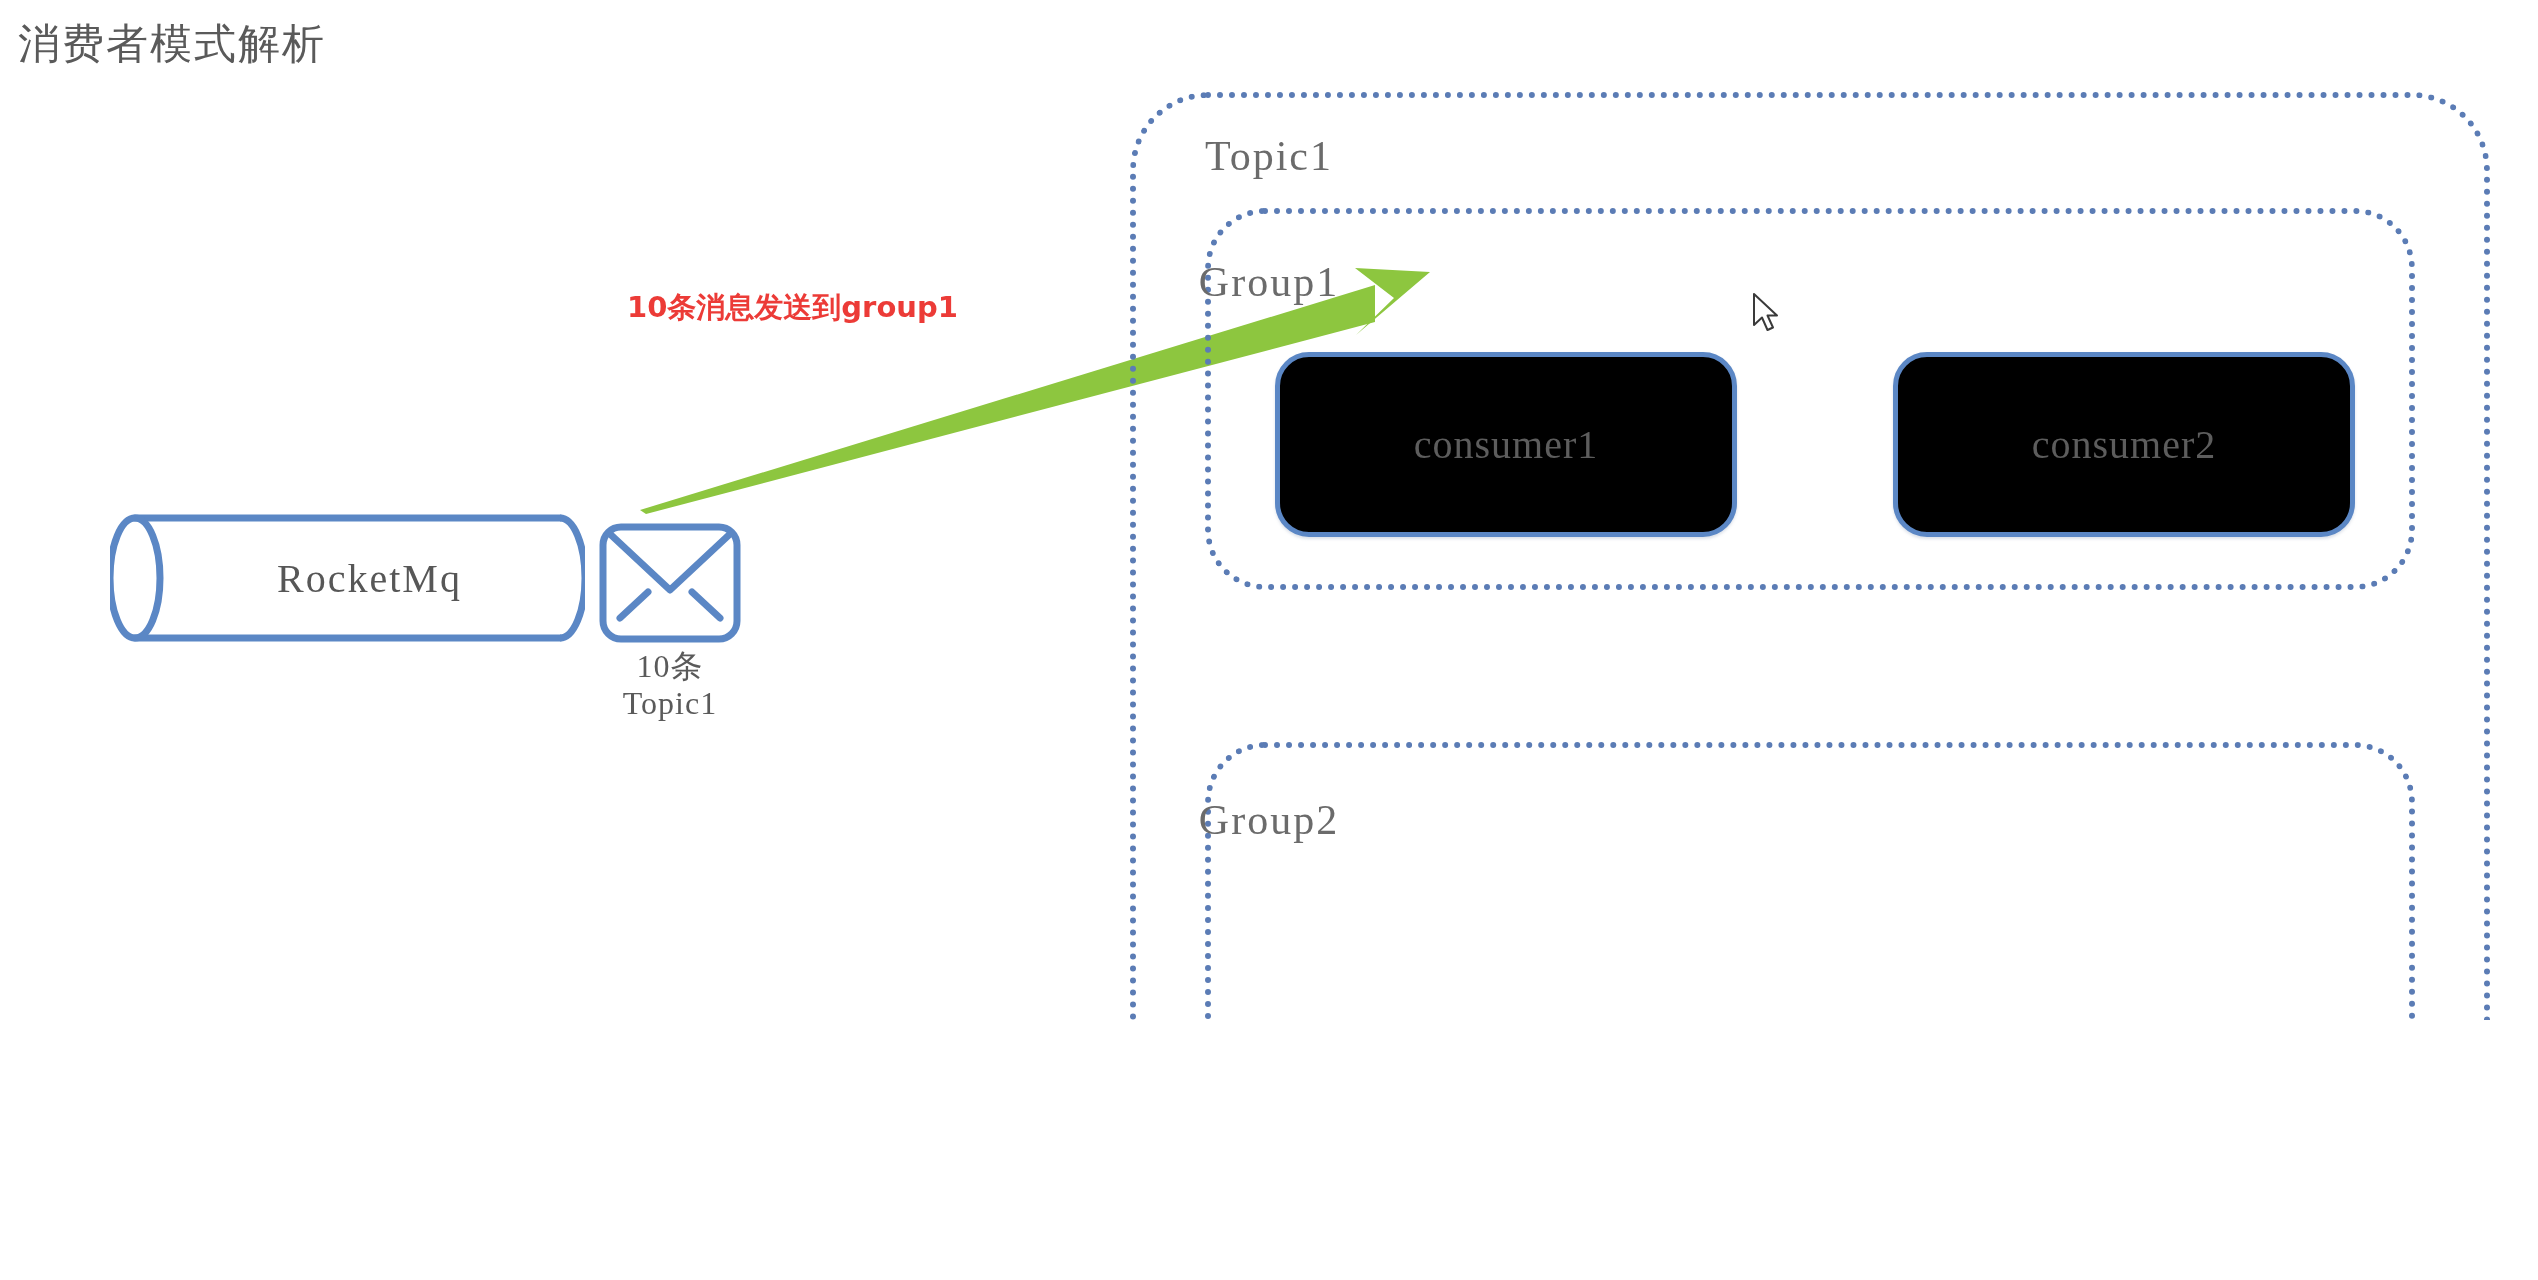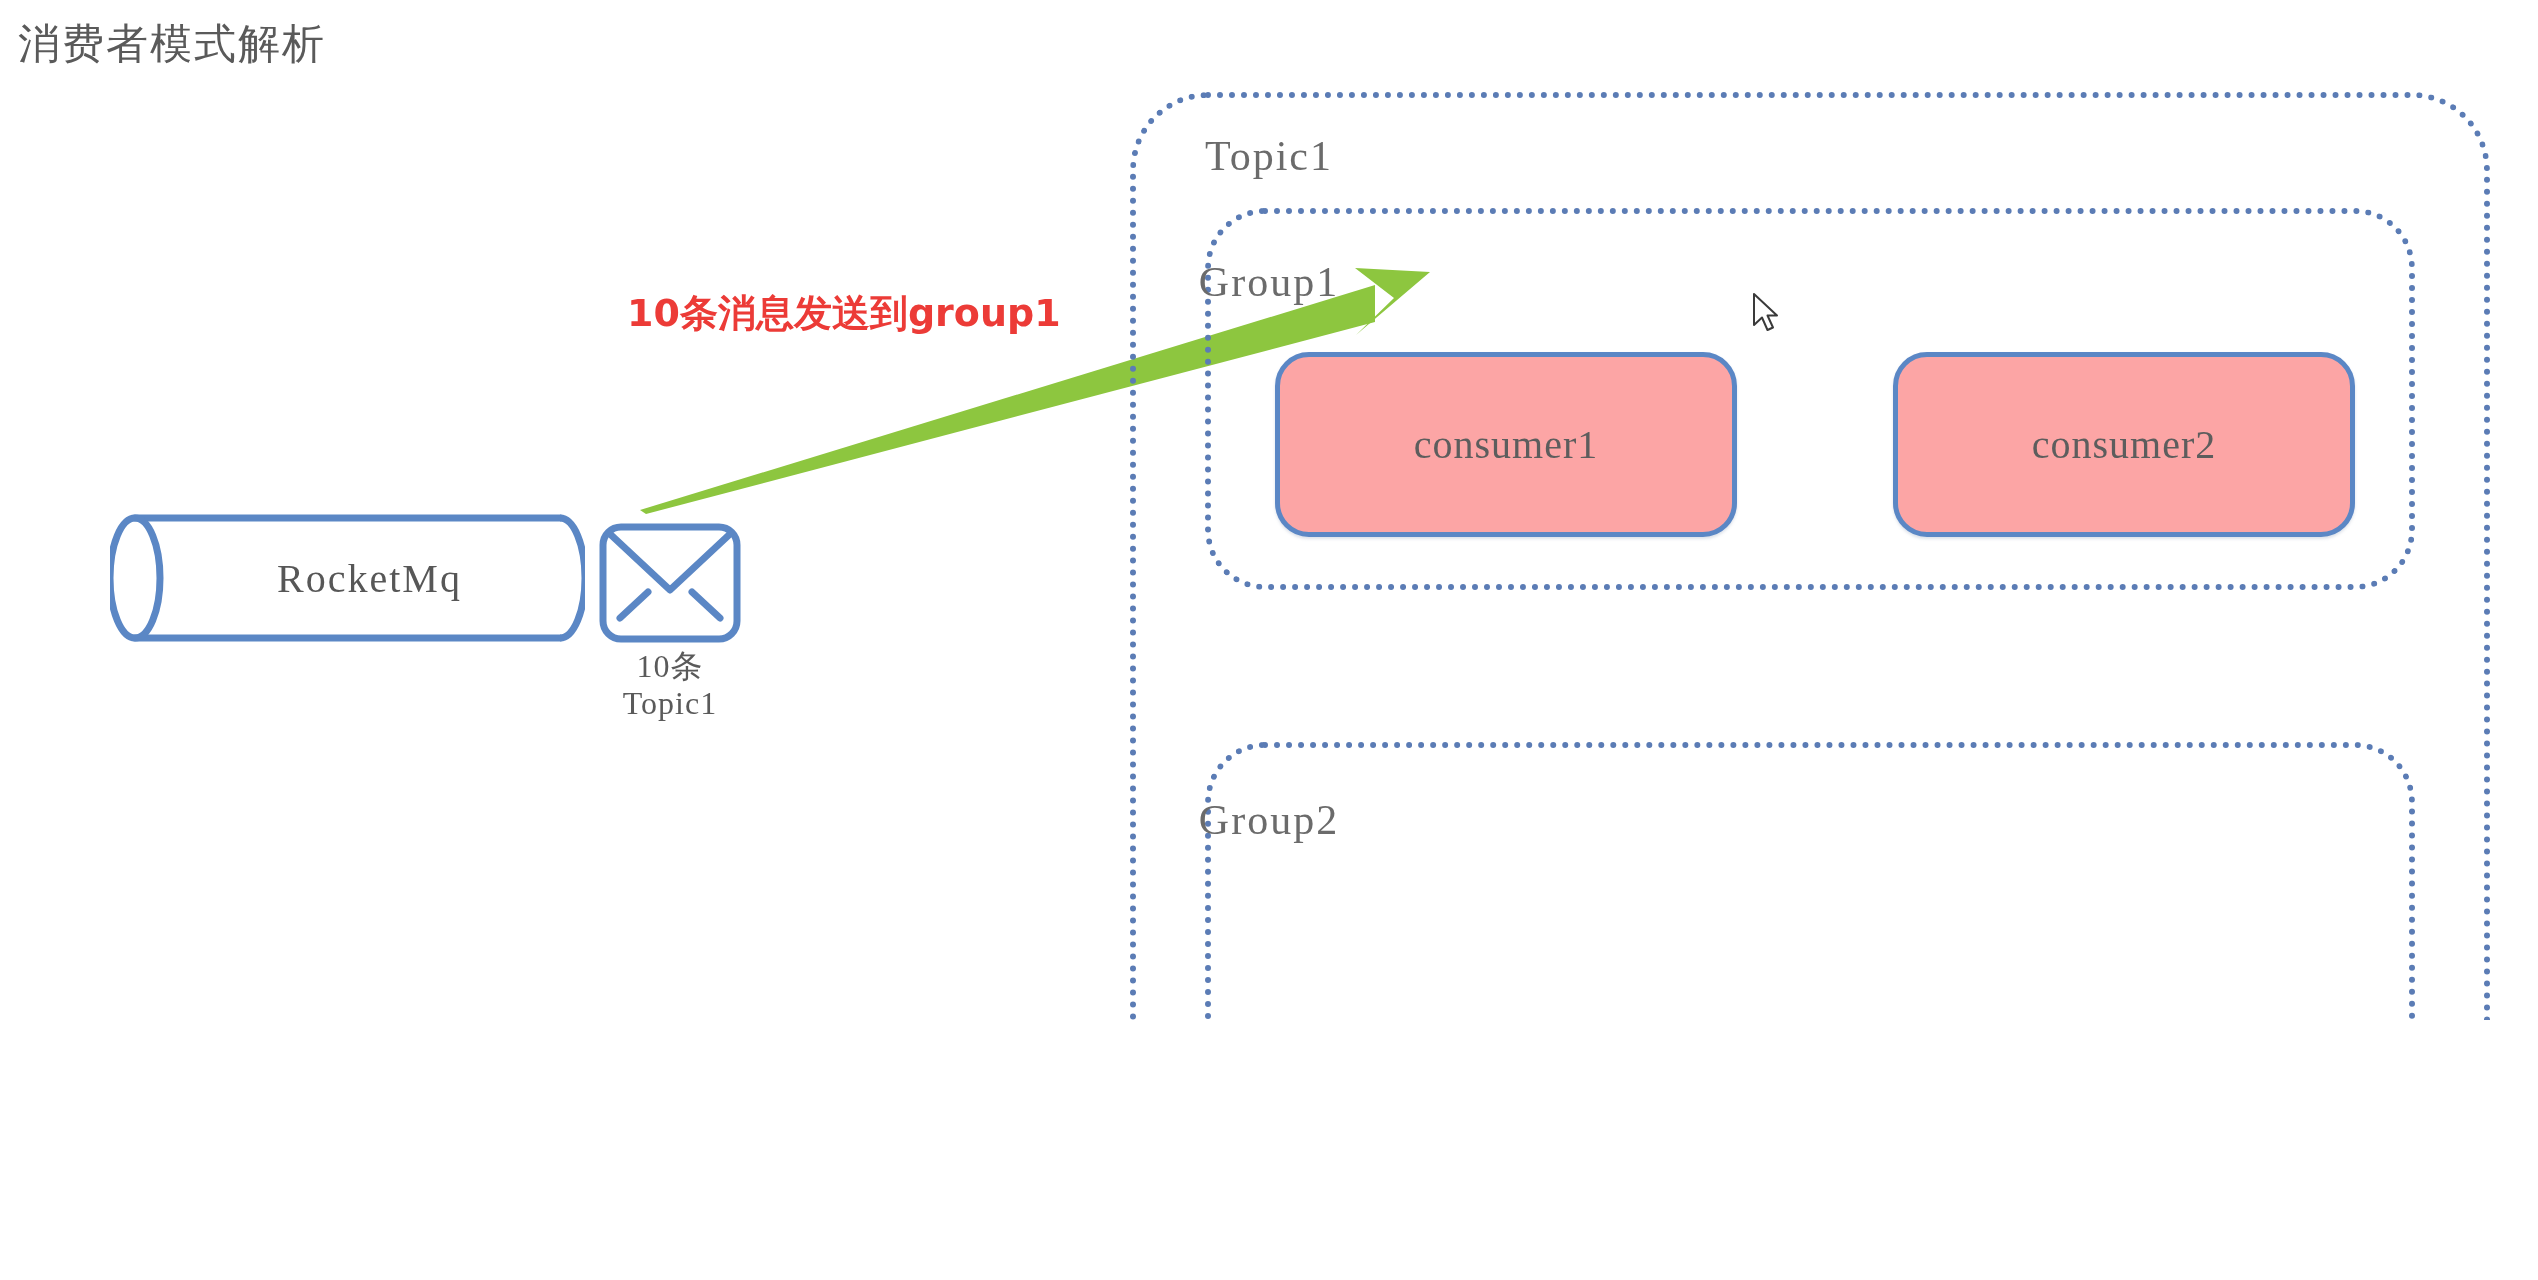--- a/index.html
+++ b/index.html
@@ -79,21 +79,21 @@
   }
   #envelope-caption div { white-space: nowrap; }
 
   
   #annotation {
     position: absolute;
     left: 627px;
     top: 288px;
     color: #ec3b37;
     font-family: "DejaVu Sans", "Liberation Sans", sans-serif;
-    font-size: 38px;
+    font-size: 29px;
     font-weight: 700;
     line-height: 1.36;
     letter-spacing: 0px;
   }
   #annotation div { white-space: nowrap; }
 
   
   #green-arrow {
     position: absolute;
     left: 640px;
@@ -146,21 +146,21 @@
   #topic1-title { left: 0; top: 125px; }
   #group1-title { left: 0; top: 252px; }
   #group2-title { left: 0; top: 790px; }
 
   
   .consumer-box {
     position: absolute;
     border: 5px solid #5b87c5;
     border-radius: 34px;
     box-sizing: border-box;
-    background: #fca5a5;
+    background: #000000;
     display: flex;
     align-items: center;
     justify-content: center;
     font-size: 40px;
     color: #5d5d5d;
     letter-spacing: 1px;
     box-shadow: 0 2px 3px rgba(120,140,170,0.25);
   }
   #consumer1-box {
     left: 1275px;

